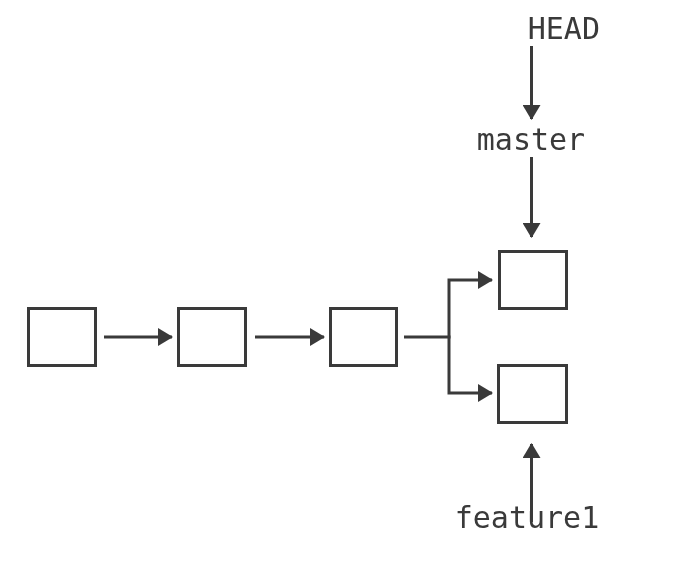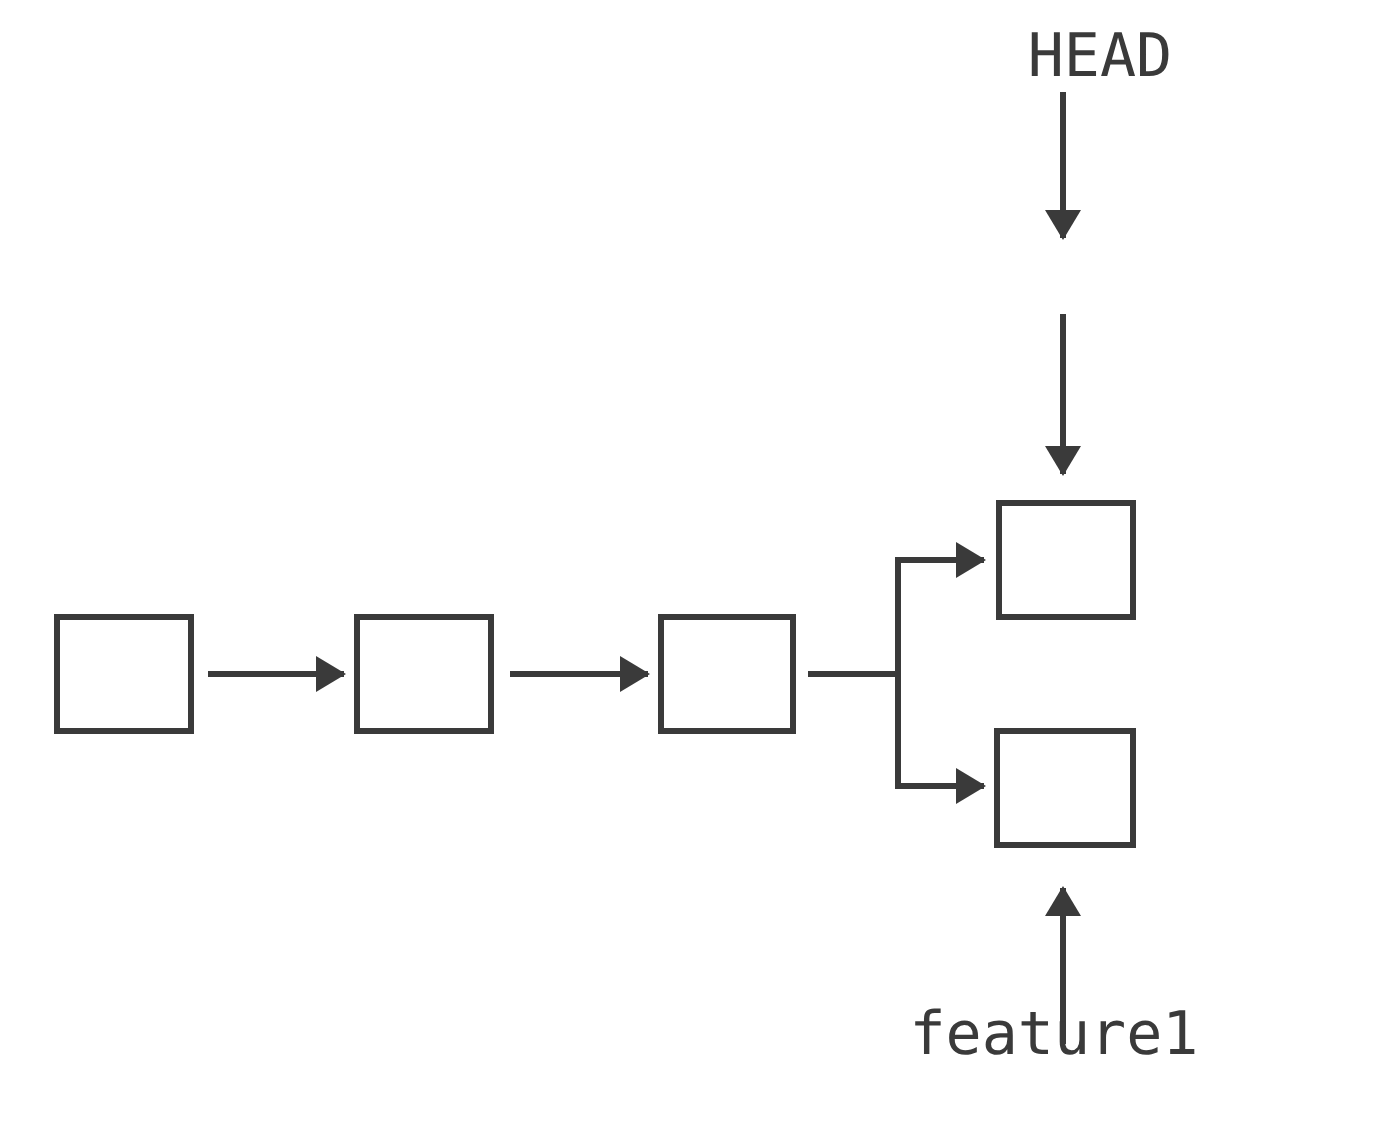--- a/index.html
+++ b/index.html
@@ -38,21 +38,21 @@
   .ref-label {
     position: absolute;
     width: 160px;
     text-align: center;
     font-size: 30px;
     line-height: 32px;
     color: var(--stroke);
     white-space: nowrap;
     user-select: none;
   }
-  .head-label     { left: 470px; top: 13px;  }
+  .head-label     { left: 440px; top: 13px; text-align: right;  }
   .master-label   { left: 451px; top: 124px; }
   .feature1-label { left: 447px; top: 502px; }
 </style>
 </head>
 <body>
 
 <div class="stage">
 
   <svg width="696" height="572" viewBox="0 0 696 572">
     <defs>
@@ -73,15 +73,16 @@
     <polyline class="edge" points="449,337 449,393 492,393" marker-end="url(#arrow)"></polyline>
 
     <rect class="node" x="28.5" y="308.5" width="67" height="57"></rect>
     <rect class="node" x="178.5" y="308.5" width="67" height="57"></rect>
     <rect class="node" x="330.5" y="308.5" width="66" height="57"></rect>
     <rect class="node" x="499.5" y="251.5" width="67" height="57"></rect>
     <rect class="node" x="498.5" y="365.5" width="68" height="57"></rect>
   </svg>
 
   <div class="ref-label head-label">HEAD</div>
+  <div class="ref-label master-label">master</div>
   <div class="ref-label feature1-label">feature1</div>
 
 </div>
 
 </body></html>

